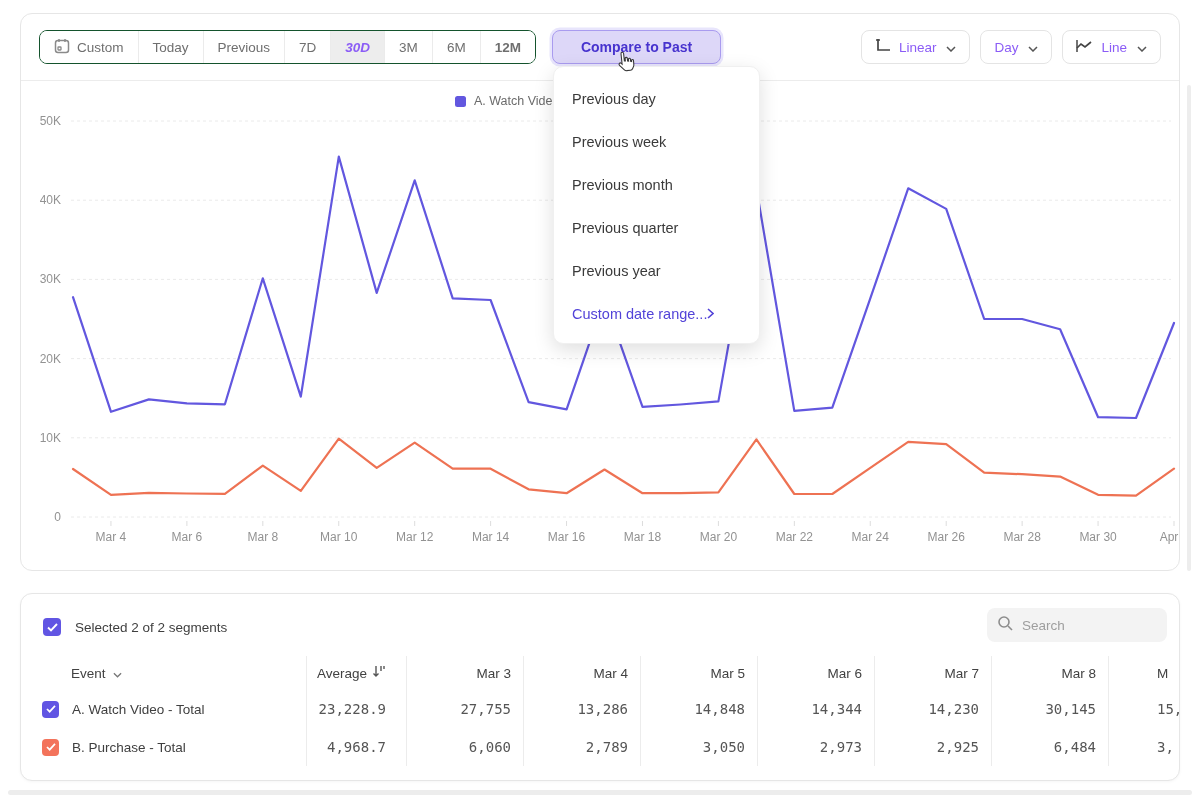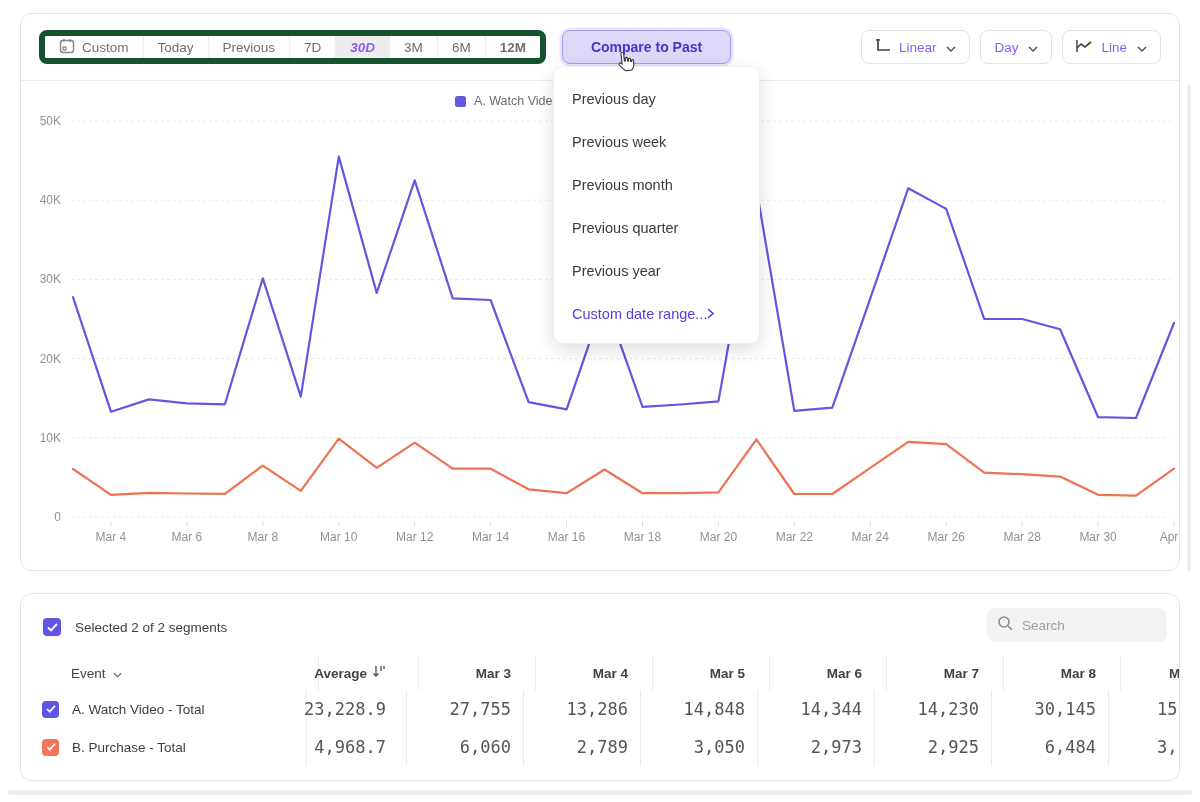--- a/index.html
+++ b/index.html
@@ -7,21 +7,21 @@
     font-family:"Liberation Sans", sans-serif; }
   .page { position:relative; width:1200px; height:802px; }
 
   .card { position:absolute; background:#fff; border:1px solid #e6e6e6; border-radius:12px; }
   .card-top { left:20px; top:13px; width:1160px; height:558px; overflow:hidden; }
   .card-bottom { left:20px; top:593px; width:1160px; height:188px; overflow:hidden; box-shadow:0 1px 3px rgba(0,0,0,.04); }
 
   
   .toolbar { position:absolute; left:0; top:0; width:100%; height:67px;
     display:flex; align-items:center; padding:0 18px; border-bottom:1px solid #ececec; }
-  .btn-group { display:flex; align-items:stretch; height:34px; border:6px solid #14532d;
+  .btn-group { display:flex; align-items:stretch; height:34px; border:1px solid #14532d;
     border-radius:8px; overflow:hidden; }
   .btn-seg { display:flex; align-items:center; gap:7px; padding:0 14px; background:#fff;
     border:none; border-right:1px solid #ebebeb; font-size:13.5px; color:#6f6f6f; cursor:pointer;
     font-family:"Liberation Sans", sans-serif; white-space:nowrap; }
   .btn-seg:last-child { border-right:none;font-weight:bold; }
   .btn-seg.active { background:#ededed; color:#8b5cf6; font-weight:bold;font-style:italic; }
   .btn-seg svg { flex:0 0 auto; }
 
   .compare-btn { margin-left:16px; height:34px; padding:0 28px; border-radius:8px;
     background:#ddd7f8; color:#4733ce; font-size:14px; font-weight:bold; border:1.5px solid #a99bef;
@@ -64,23 +64,23 @@
 
   .table { position:absolute; left:0; top:62px; width:1204px; }
   .trow { display:grid; grid-template-columns:285px 100px repeat(7,117px); align-items:center; }
   .thead { height:34px; }
   .tbody-row { height:38px; }
   .cell { font-size:13px; }
   .cell.vline { border-left:1px solid #ececec; height:100%; display:flex; align-items:center; justify-content:flex-end; }
   .cell-event-h { padding-left:50px; color:#424242; font-size:13.5px; display:flex; align-items:center; gap:7px; }
   .cell-avg-h { justify-content:flex-end; padding-right:20px; color:#424242; font-size:13.5px; gap:5px; }
   .cell-date-h { padding-right:12px; color:#424242; font-size:13.5px; font-weight:bold; }
-  .cell-date-h, .cell-avg-h { font-weight:bold;margin-left:12px; }
+  .cell-date-h, .cell-avg-h { font-weight:normal; }
   .cell-event { padding-left:21px; display:flex; align-items:center; gap:13px; color:#3f3f3f; font-size:13.5px; }
-  .num { font-family:"DejaVu Sans Mono", monospace; font-size:17px; color:#555; }
+  .num { font-family:"DejaVu Sans Mono", monospace; font-size:14px; color:#555; }
   .cell-avg { justify-content:flex-end; padding-right:20px; }
   .cell-val { justify-content:flex-end; padding-right:12px; }
   .cell-cut { justify-content:flex-start !important; padding-left:48px; padding-right:0; }
   .row-check { width:17px; height:17px; border-radius:4px; display:flex; align-items:center; justify-content:center; cursor:pointer; }
 
   .h-scrollbar { position:absolute; left:8px; bottom:7px; width:1184px; height:5px; background:#ededed; border-radius:3px; }
   .v-scrollbar { position:absolute; left:1187px; top:85px; width:4px; height:486px; background:#ededed; border-radius:2px; }
 </style>
 </head>
 <body>

